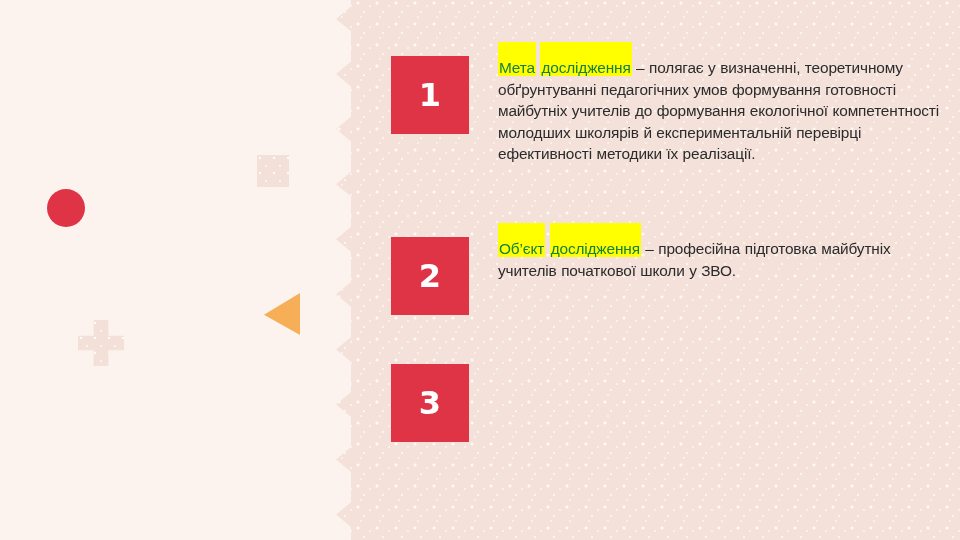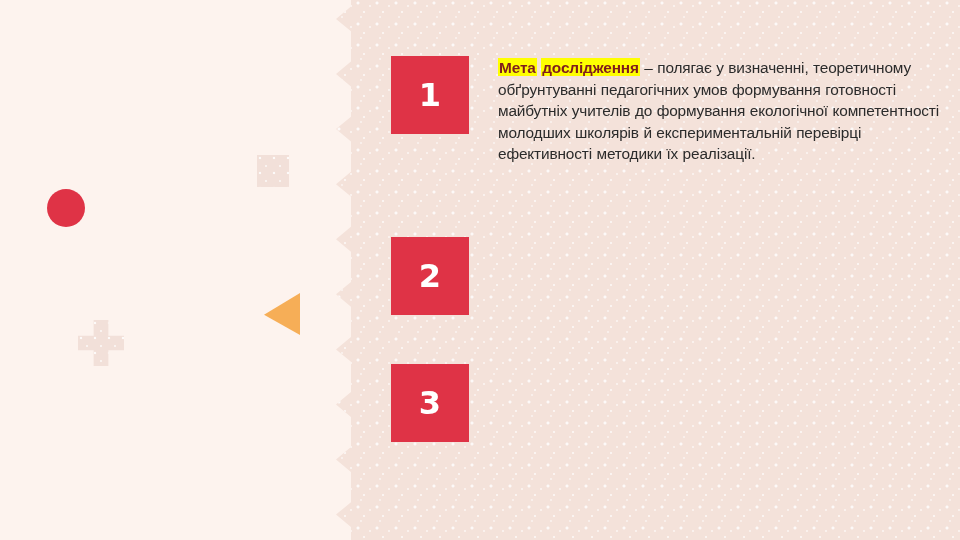--- a/index.html
+++ b/index.html
@@ -137,23 +137,23 @@
     font-family: "Liberation Sans", sans-serif;
     font-size: 15.4px;
     line-height: 21.6px;
     color: #2B2B2B;
     letter-spacing: -0.15px;
     word-spacing: 0.4px;
     padding-top: 1px;
   }
   .hl {
     background: #FFFF00;
-    font-weight: bold;
-    color: #7f1d1d;
-    padding: 1px 1px 0 1px;
+    font-weight: normal;
+    color: #15803d;
+    padding: 17px 1px 0 1px;
     box-decoration-break: clone;
     -webkit-box-decoration-break: clone;
   }
 </style>
 </head>
 <body>
 
 <div id="slide">
 
   <div id="right-panel"></div>
@@ -169,20 +169,23 @@
     </div>
     <div class="block-text">
       <span class="hl">Мета</span><span> </span><span class="hl">дослідження</span><span> – полягає у визначенні, теоретичному обґрунтуванні педагогічних умов формування готовності майбутніх учителів до формування екологічної компетентності молодших школярів й експериментальній перевірці ефективності методики їх реалізації.</span>
     </div>
   </div>
 
   <div class="block" id="block-2">
     <div class="num-box">
       <span class="num">2</span>
     </div>
+    <div class="block-text">
+      <span class="hl">Об’єкт</span><span> </span><span class="hl">дослідження</span><span> – професійна підготовка майбутніх учителів початкової школи у ЗВО.</span>
+    </div>
   </div>
 
   <div class="block" id="block-3">
     <div class="num-box">
       <span class="num">3</span>
     </div>
   </div>
 
 </div>
 

